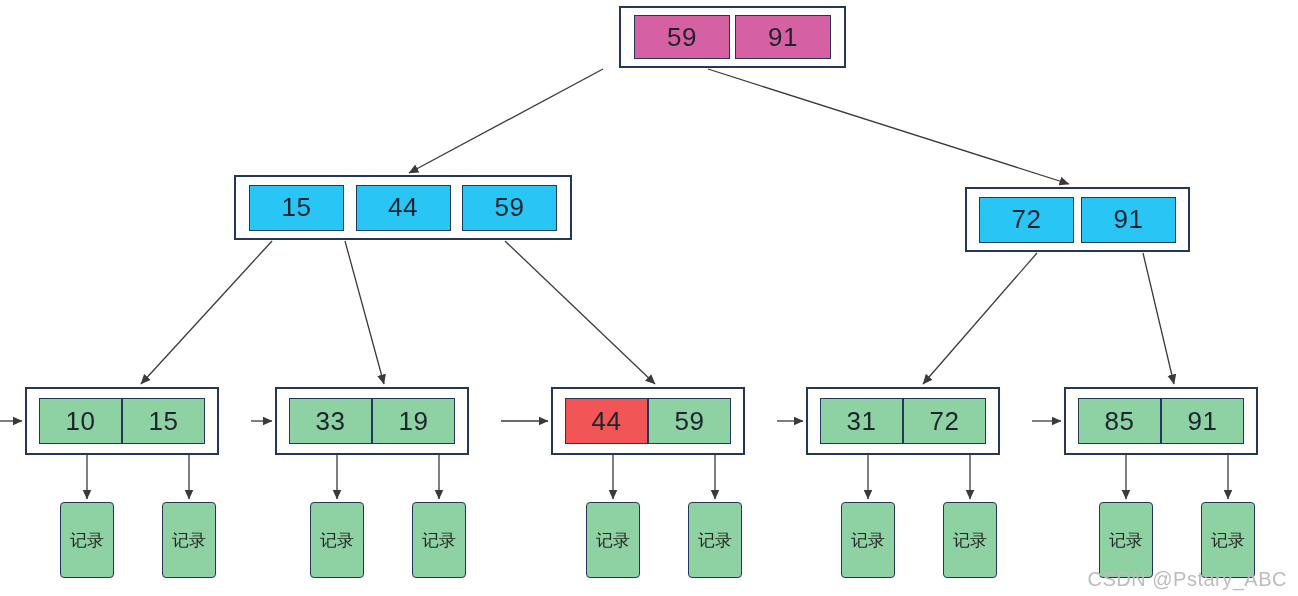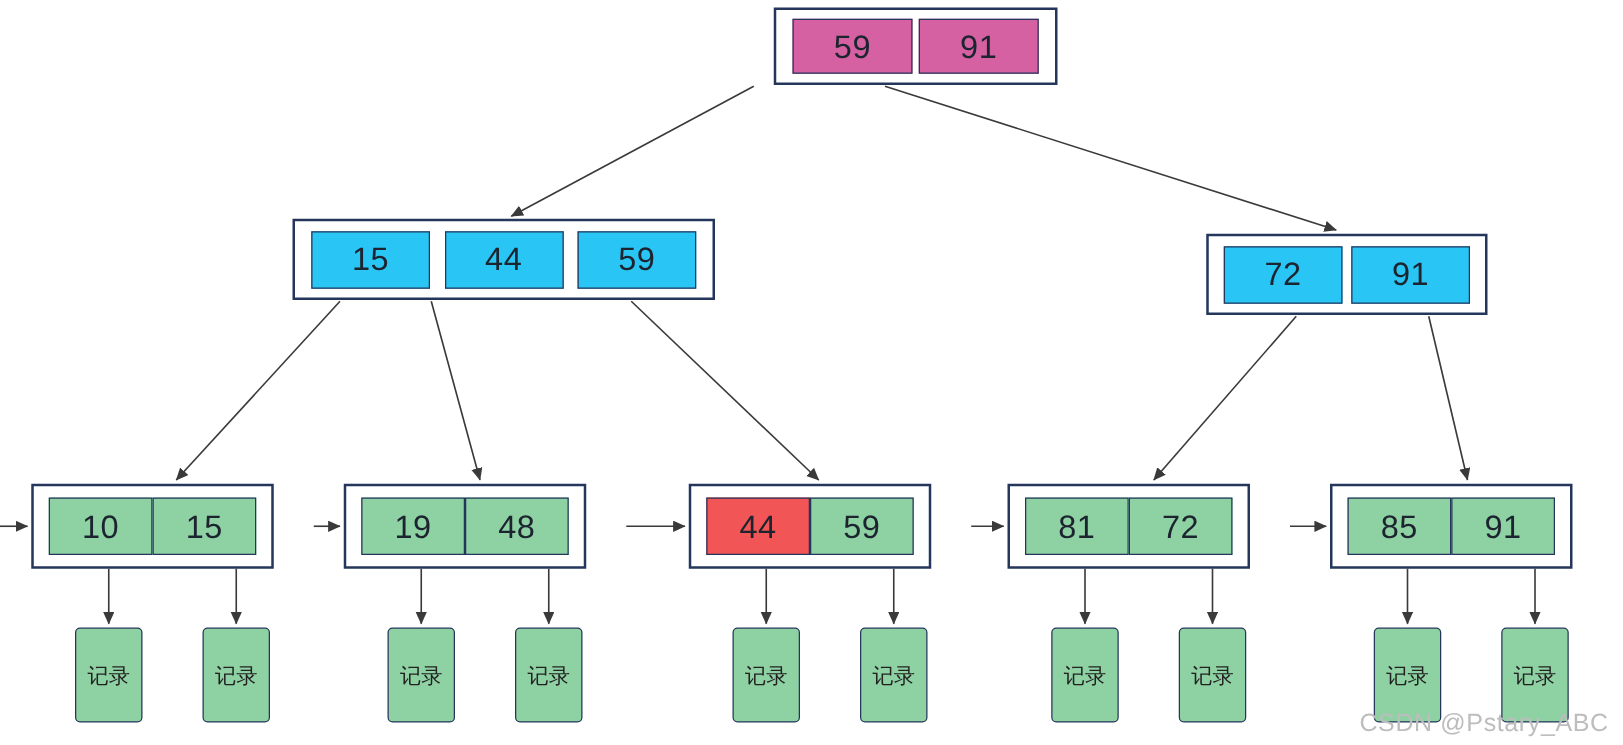--- a/index.html
+++ b/index.html
@@ -74,29 +74,29 @@
   <div class="node internal-node internal-right">
     <div class="key cyan">72</div>
     <div class="key cyan">91</div>
   </div>
 
   <div class="node leaf-node" style="left:25px;">
     <div class="key green">10</div>
     <div class="key green">15</div>
   </div>
   <div class="node leaf-node" style="left:275px;">
+    <div class="key green">33</div>
     <div class="key green">19</div>
-    <div class="key green">48</div>
   </div>
   <div class="node leaf-node" style="left:551px;">
     <div class="key red">44</div>
     <div class="key green">59</div>
   </div>
   <div class="node leaf-node" style="left:806px;">
-    <div class="key green">81</div>
+    <div class="key green">31</div>
     <div class="key green">72</div>
   </div>
   <div class="node leaf-node" style="left:1064px;justify-content:flex-end;">
     <div class="key green">85</div>
     <div class="key green">91</div>
   </div>
 
   <div class="record" style="left:60px;">记录</div>
   <div class="record" style="left:162px;">记录</div>
   <div class="record" style="left:310px;">记录</div>

